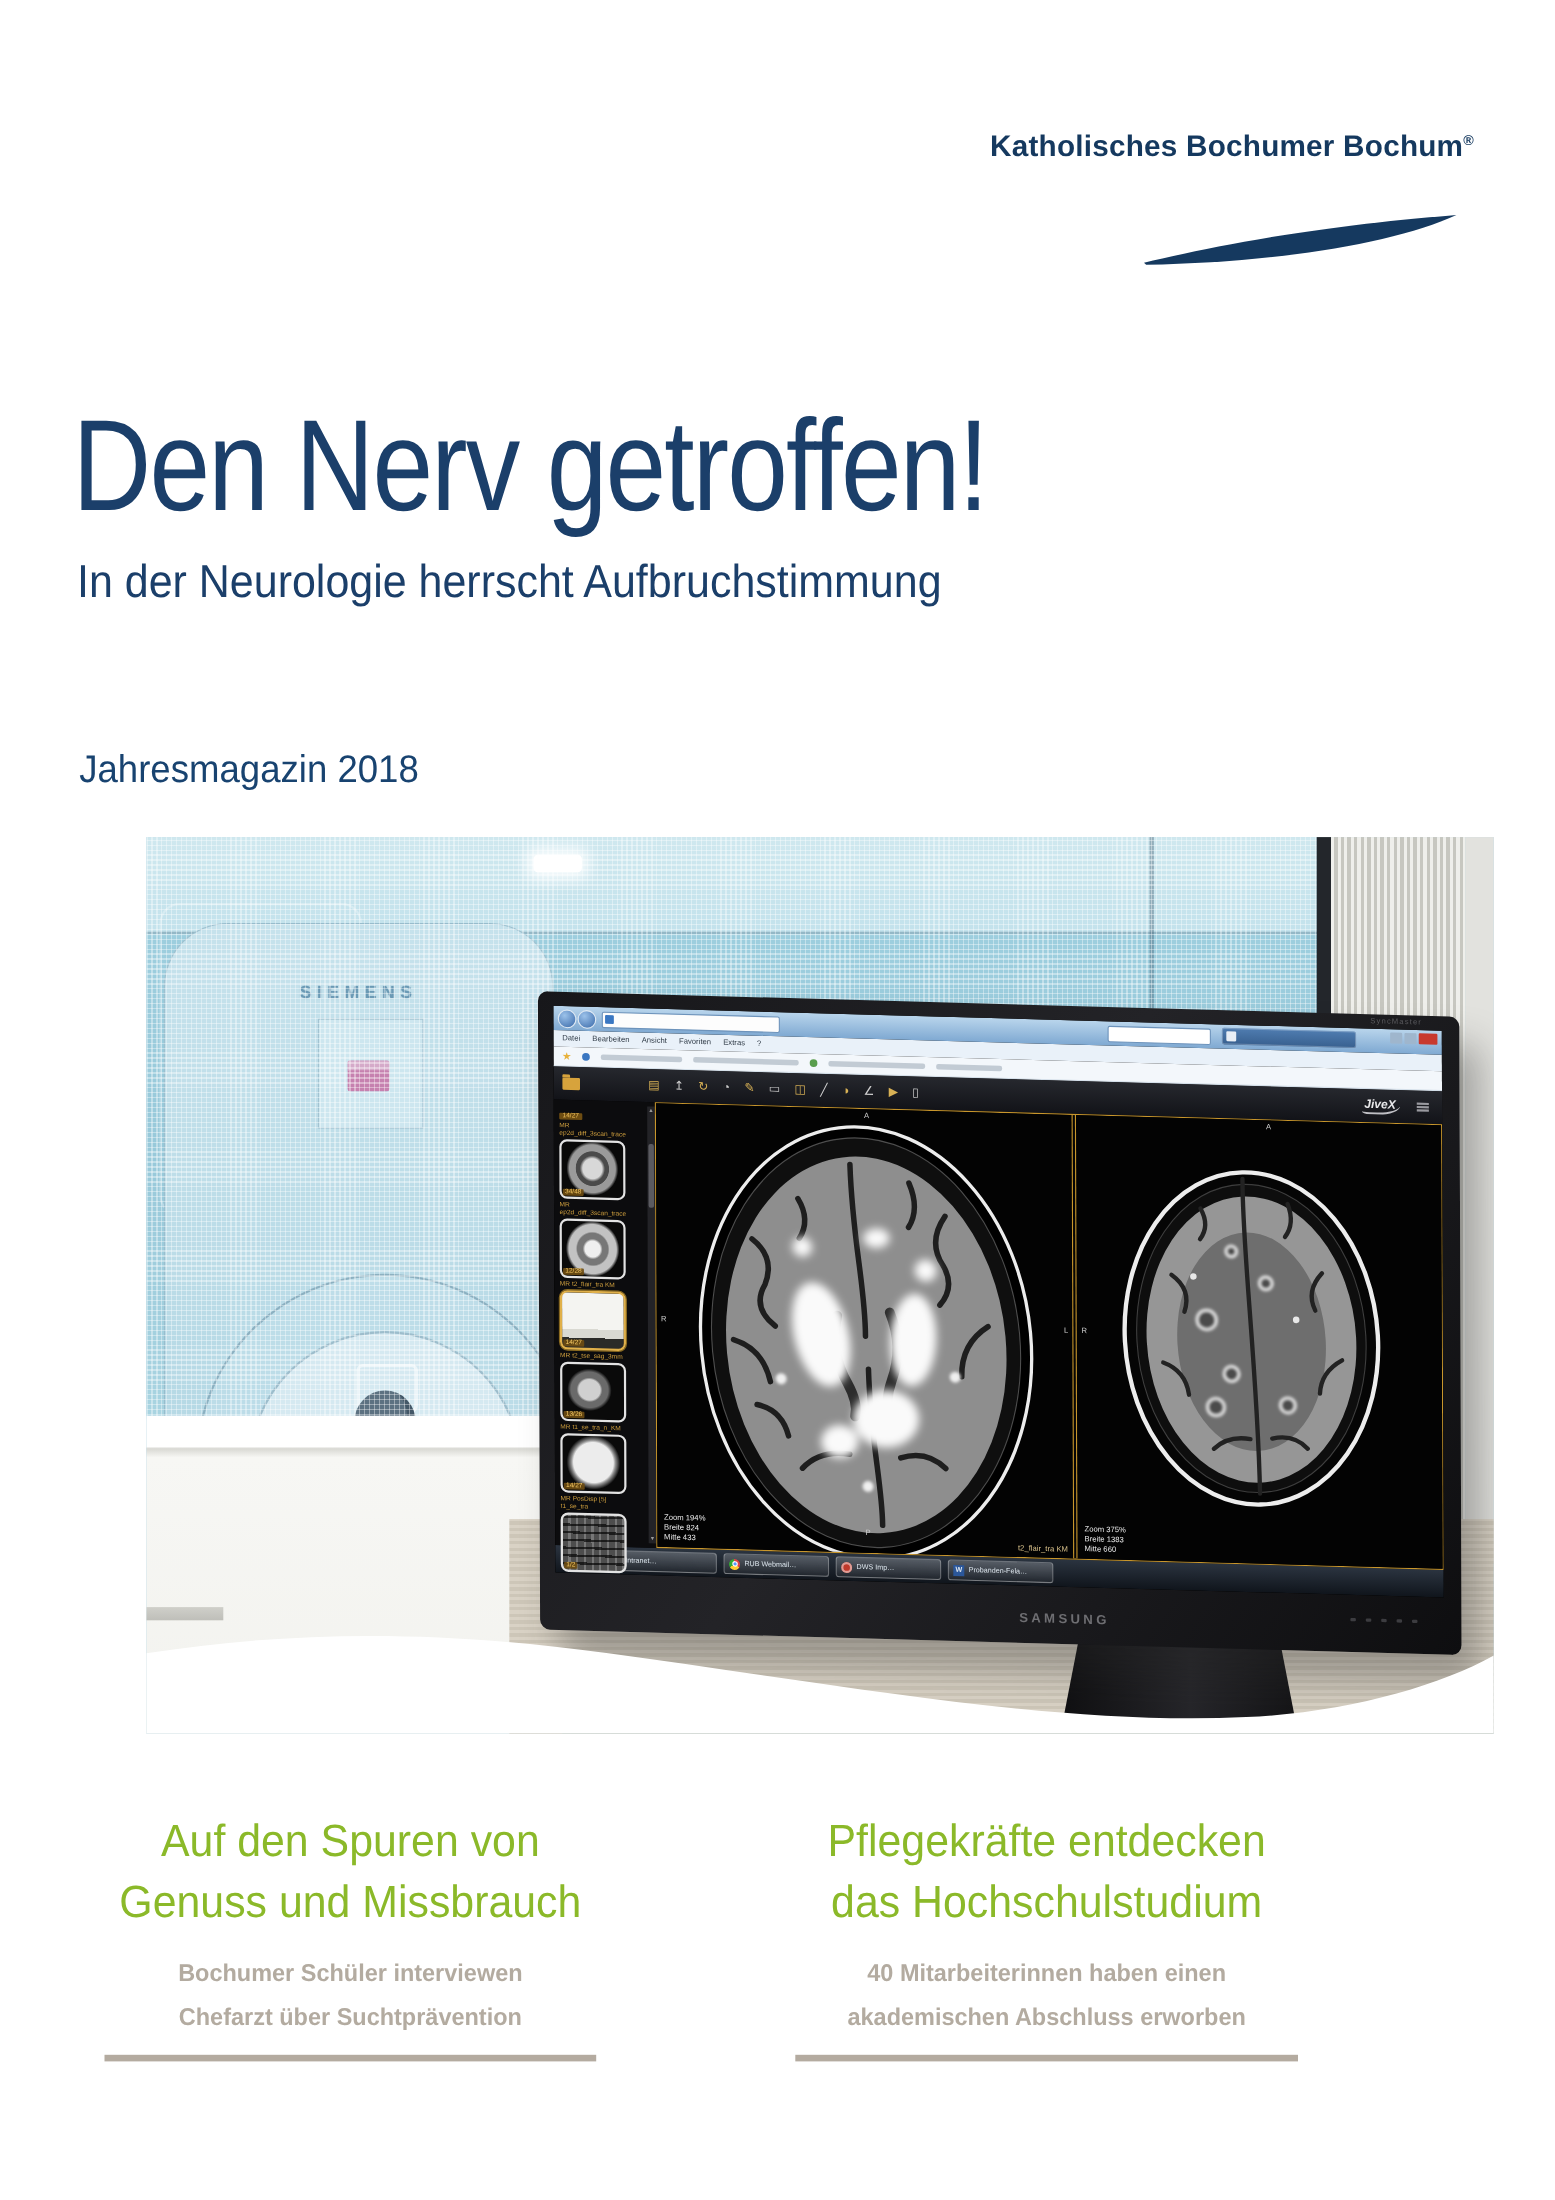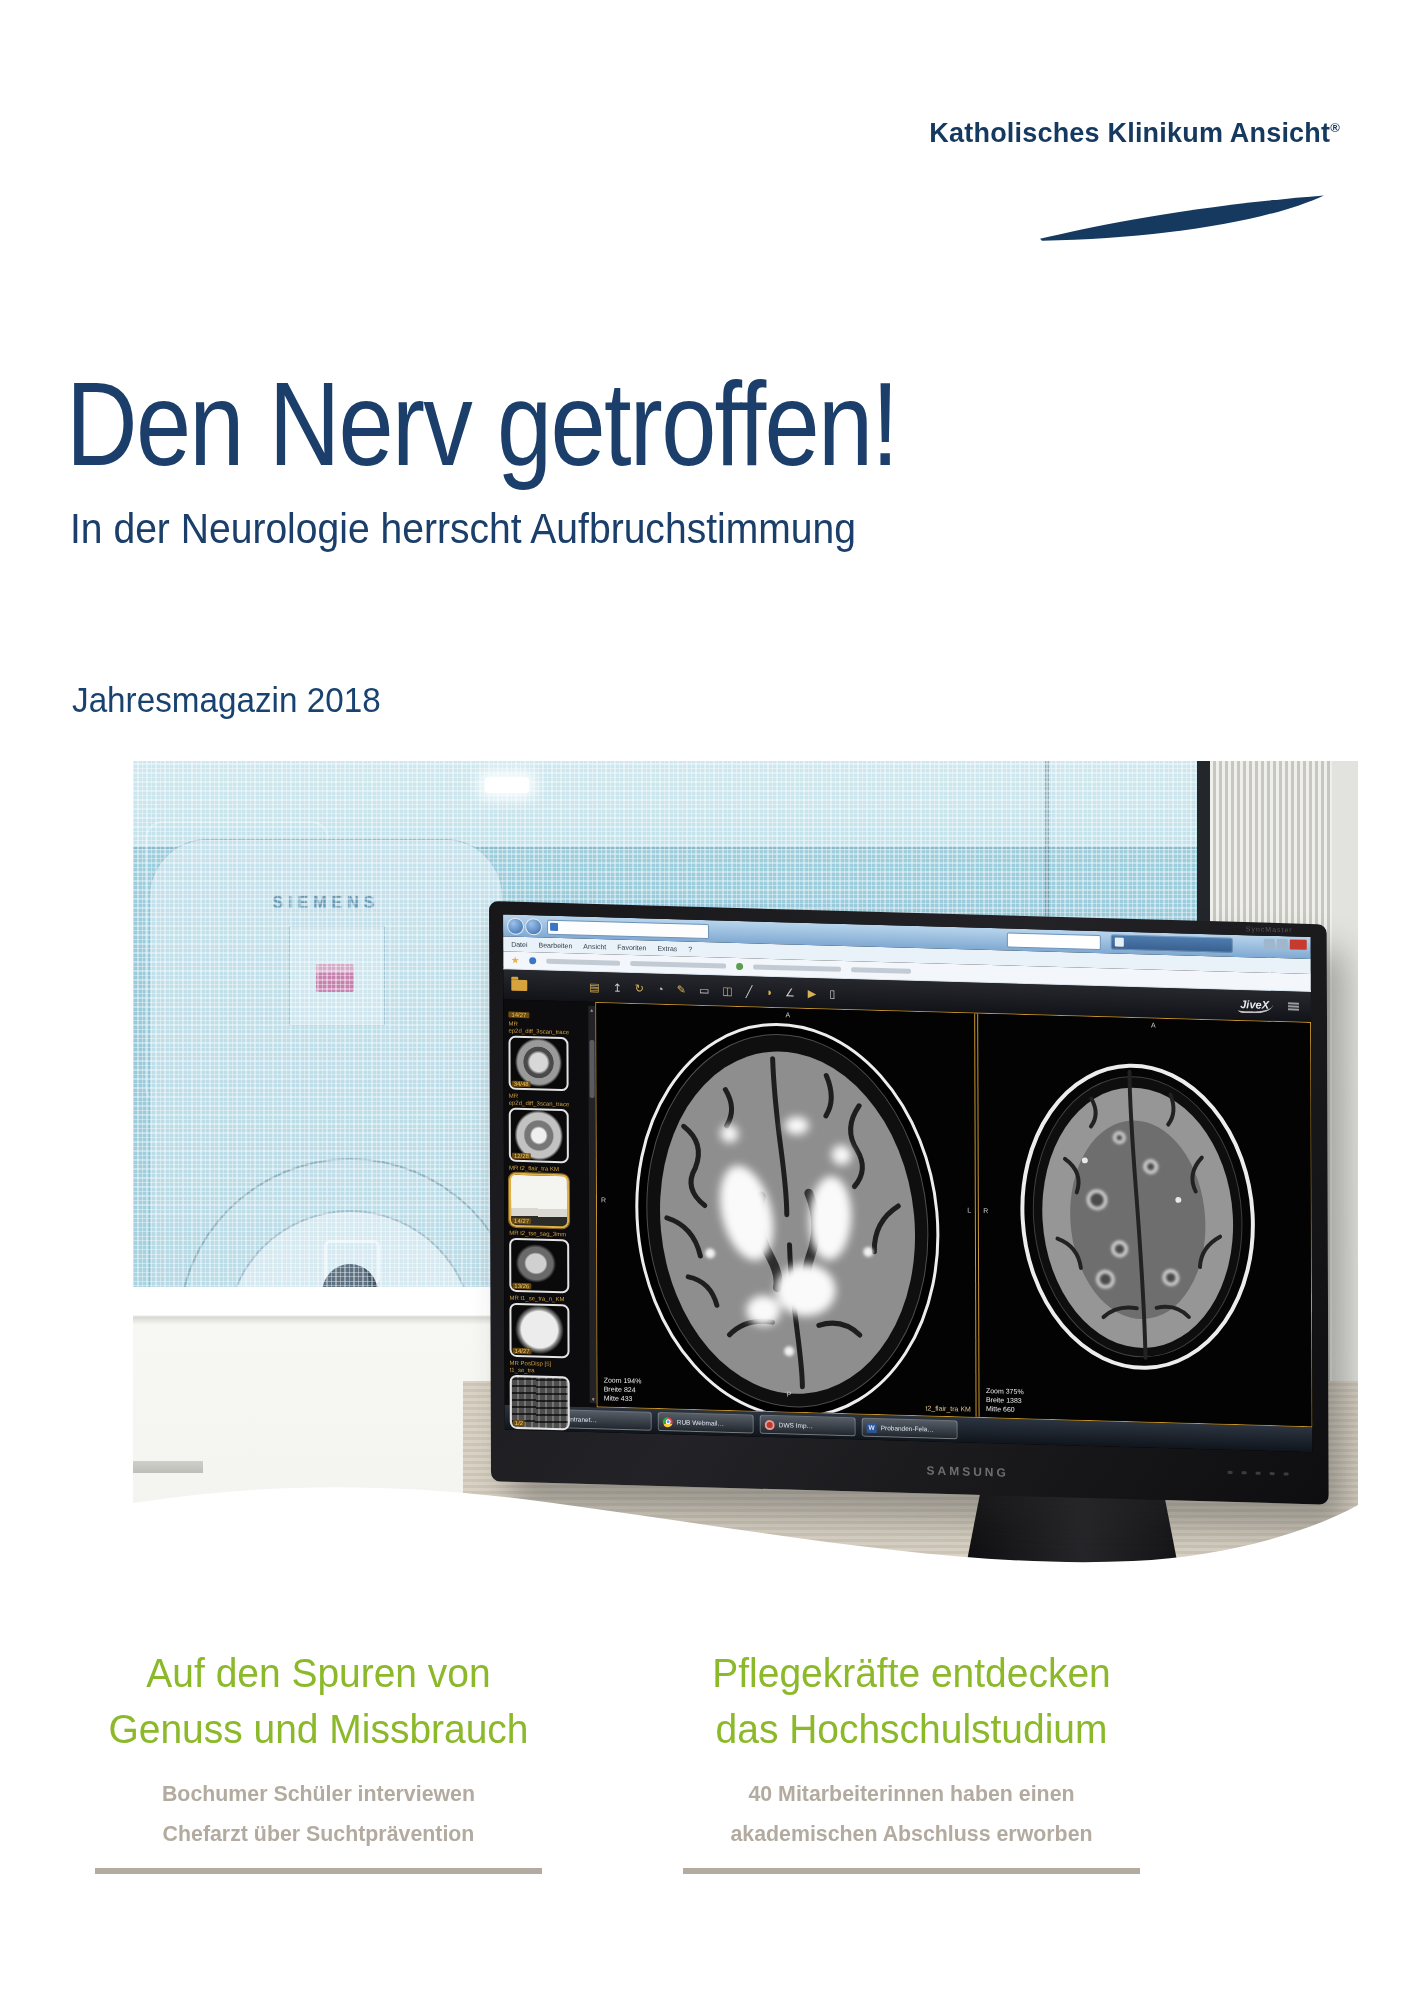--- a/index.html
+++ b/index.html
@@ -120,31 +120,31 @@
   .tb-chrome{width:10px;height:10px;border-radius:50%;background:conic-gradient(#d44 0 33%,#fc3 33% 66%,#3a3 66%);position:relative;flex:none;}
   .tb-chrome::after{content:"";position:absolute;inset:2.5px;border-radius:50%;background:#59f;border:1px solid #fff;}
   .tb-red{width:10px;height:10px;border-radius:50%;background:#c0392b;box-shadow:inset 0 0 0 2px rgba(255,255,255,.5);flex:none;}
   .tb-word{width:10px;height:10px;background:#2b579a;color:#fff;font-size:8px;font-weight:bold;text-align:center;line-height:10px;flex:none;}
 
   .wave{position:absolute;left:0;top:680px;width:1225px;height:135px;}
 
   
   .teaser{position:absolute;top:1645px;text-align:center;}
   .teaser.t1{left:95px;width:447px;}
-  .teaser.t2{left:683px;width:457px;}
+  .teaser.t2{left:723px;width:457px;}
   .teaser-title{font-size:41px;line-height:56px;font-weight:500;color:#8bb929;transform:scaleX(.95);transform-origin:center;}
   .teaser-sub{margin-top:17px;font-size:22px;line-height:40px;font-weight:bold;color:#b3aba0;transform:scaleX(.97);transform-origin:center;}
   .teaser-rule{margin-top:14px;height:6px;background:#b4aba0;}
 </style>
 </head>
 <body>
 
 <div class="page">
 
-  <div class="brand-text"><span>Katholisches Klinikum Ansicht</span><span class="reg">®</span></div>
+  <div class="brand-text"><span>Katholisches Bochumer Bochum</span><span class="reg">®</span></div>
   <svg class="swoosh" viewBox="0 0 290 62">
     <path d="M0,46 C60,32 150,13 288,2 C232,28 122,46 2,48 Z" fill="#15395f"></path>
   </svg>
 
   <h1 class="cover-title">Den Nerv getroffen!</h1>
   <h2 class="cover-subtitle">In der Neurologie herrscht Aufbruchstimmung</h2>
   <div class="edition">Jahresmagazin 2018</div>
 
   <figure class="photo abs">
 

